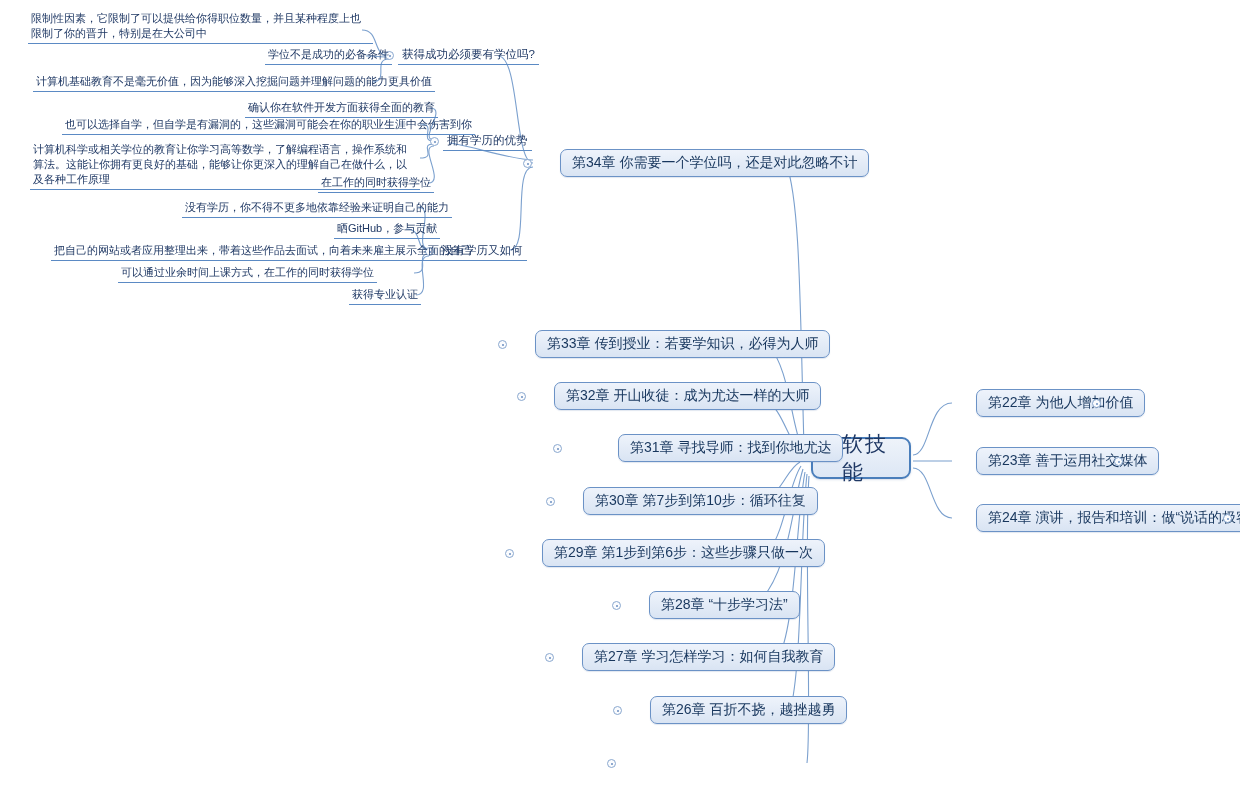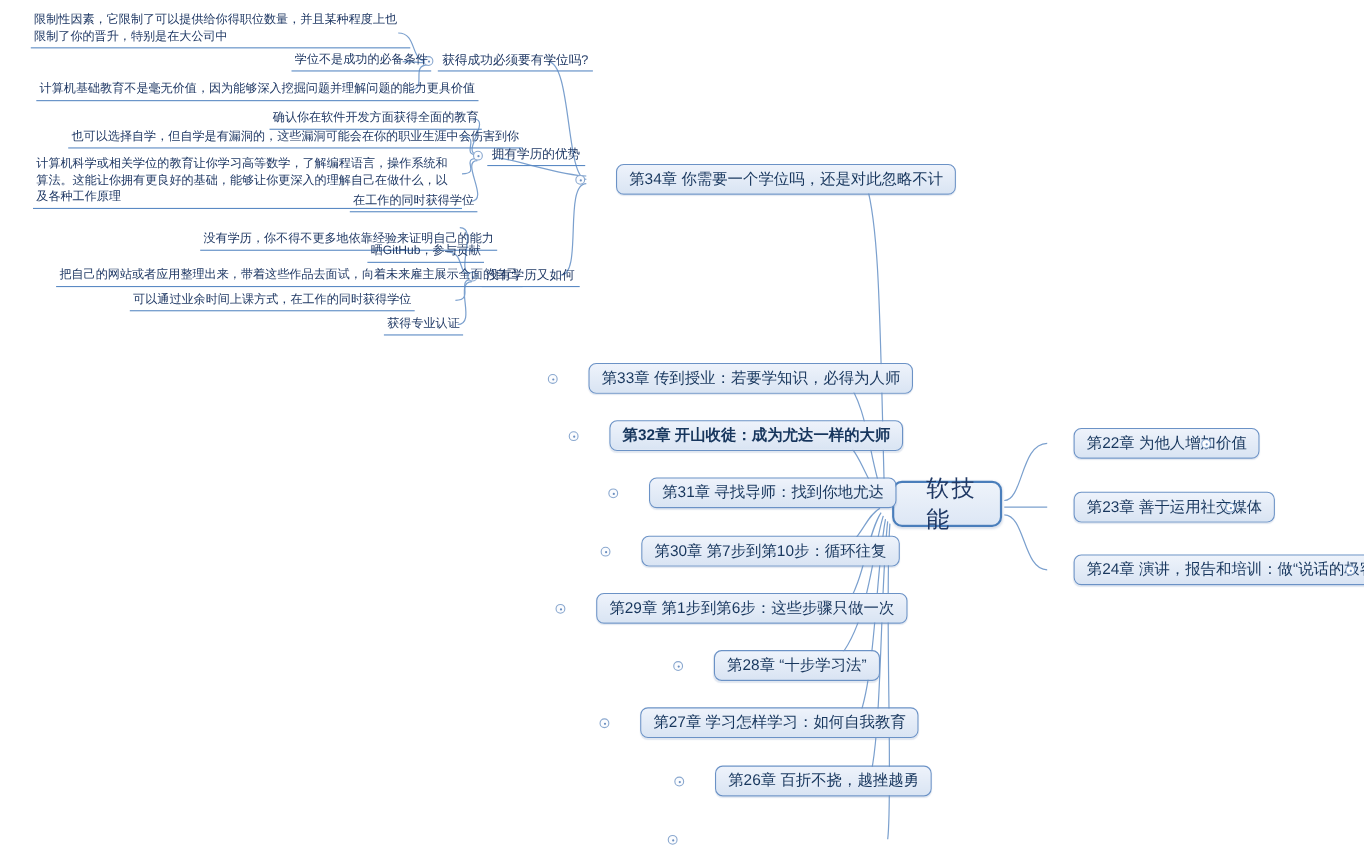--- a/index.html
+++ b/index.html
@@ -141,24 +141,24 @@
 
   <div class="chap" style="left:952px;top:504px;">第24章 演讲，报告和培训：做“说话的极客”</div>
   <div class="marker" style="left:1223px;top:514px;"></div>
 
   <div class="chap" style="left:536px;top:149px;">第34章 你需要一个学位吗，还是对此忽略不计</div>
   <div class="marker" style="left:523px;top:159px;"></div>
 
   <div class="chap" style="left:511px;top:330px;">第33章 传到授业：若要学知识，必得为人师</div>
   <div class="marker" style="left:498px;top:340px;"></div>
 
-  <div class="chap" style="left:530px;top:382px;font-weight:bold;">第32章 开山收徒：成为尤达一样的大师</div>
+  <div class="chap" style="left:530px;top:382px;">第32章 开山收徒：成为尤达一样的大师</div>
   <div class="marker" style="left:517px;top:392px;"></div>
 
-  <div class="chap" style="left:566px;top:434px;">第31章 寻找导师：找到你地尤达</div>
+  <div class="chap" style="left:594px;top:434px;">第31章 寻找导师：找到你地尤达</div>
   <div class="marker" style="left:553px;top:444px;"></div>
 
   <div class="chap" style="left:559px;top:487px;">第30章 第7步到第10步：循环往复</div>
   <div class="marker" style="left:546px;top:497px;"></div>
 
   <div class="chap" style="left:518px;top:539px;">第29章 第1步到第6步：这些步骤只做一次</div>
   <div class="marker" style="left:505px;top:549px;"></div>
 
   <div class="chap" style="left:625px;top:591px;">第28章 “十步学习法”</div>
   <div class="marker" style="left:612px;top:601px;"></div>
@@ -187,21 +187,21 @@
   <div class="tnode" style="left:33px;top:74px;">计算机基础教育不是毫无价值，因为能够深入挖掘问题并理解问题的能力更具价值</div>
 
   <div class="tnode" style="left:245px;top:100px;">确认你在软件开发方面获得全面的教育</div>
 
   <div class="tnode" style="left:62px;top:117px;">也可以选择自学，但自学是有漏洞的，这些漏洞可能会在你的职业生涯中会伤害到你</div>
 
   <div class="tnode wrap" style="left:30px;top:142px;width:390px;">计算机科学或相关学位的教育让你学习高等数学，了解编程语言，操作系统和算法。这能让你拥有更良好的基础，能够让你更深入的理解自己在做什么，以及各种工作原理</div>
 
   <div class="tnode" style="left:318px;top:175px;">在工作的同时获得学位</div>
 
-  <div class="tnode" style="left:182px;top:210px;text-align:center;">没有学历，你不得不更多地依靠经验来证明自己的能力</div>
+  <div class="tnode" style="left:182px;top:200px;text-align:center;">没有学历，你不得不更多地依靠经验来证明自己的能力</div>
 
   <div class="tnode" style="left:334px;top:221px;">晒GitHub，参与贡献</div>
 
   <div class="tnode" style="left:51px;top:243px;">把自己的网站或者应用整理出来，带着这些作品去面试，向着未来雇主展示全面的自己</div>
 
   <div class="tnode" style="left:118px;top:265px;">可以通过业余时间上课方式，在工作的同时获得学位</div>
 
   <div class="tnode" style="left:349px;top:287px;">获得专业认证</div>
 
 </div>

